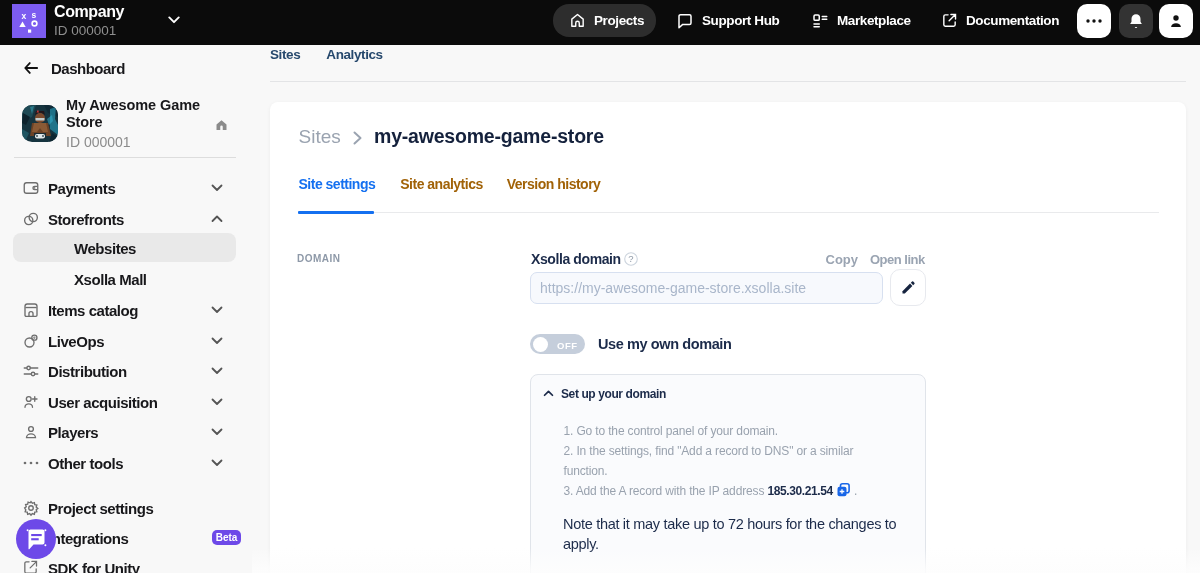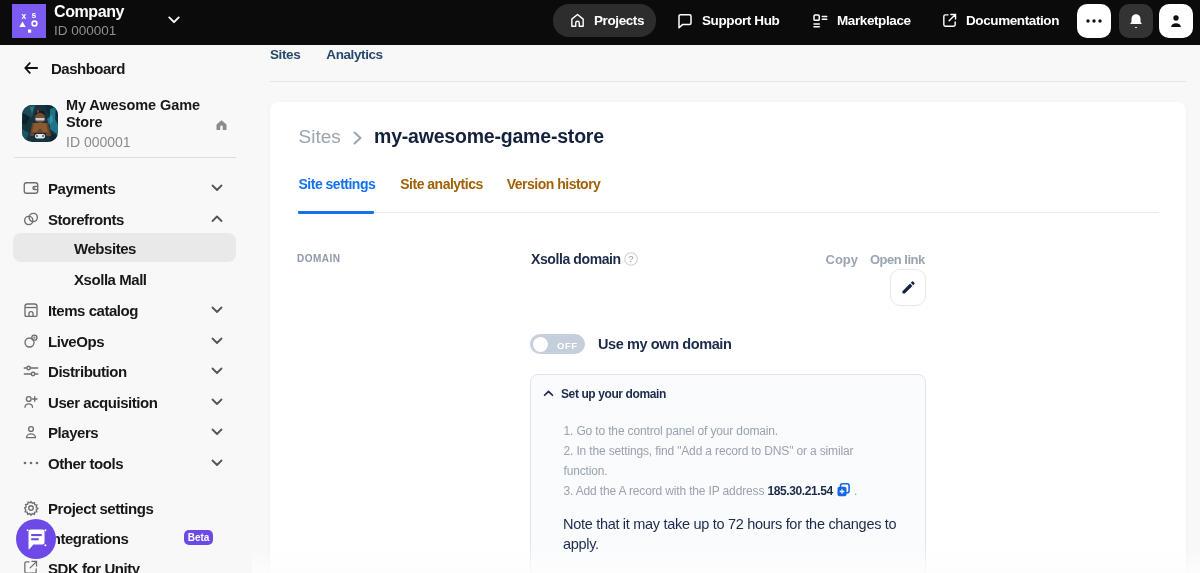--- a/index.html
+++ b/index.html
@@ -30,21 +30,21 @@
   #homeIco { position:absolute; left:215px; top:119px; }
   #sbDivider { position:absolute; left:14px; top:157px; width:222px; height:1px; background:#dddddd; }
 
   .nav { position:absolute; left:0; width:252px; height:30px; }
   .nav .ico { position:absolute; left:22px; top:6px; }
   .nav .lbl { position:absolute; left:48px; top:50%; transform:translateY(-50%);
     font-size:15px; font-weight:bold; color:#18181b; letter-spacing:-0.45px; white-space:nowrap; }
   .nav .sub { left:49px;margin-left:25px; }
   .nav .chev { position:absolute; left:211px; top:11px; }
   #selRow { position:absolute; left:13px; top:233px; width:223px; height:29px; background:#e9e9e9; border-radius:8px; }
-  #betaPill { position:absolute; left:184px; top:530px; width:29px; height:15px; background:#6d49e8;
+  #betaPill { position:absolute; left:212px; top:530px; width:29px; height:15px; background:#6d49e8;
     border-radius:5px; color:#fff; font-size:10px; font-weight:bold; display:flex; align-items:center; justify-content:center; }
   #chatFab { position:absolute; left:16px; top:519px; width:40px; height:40px; border-radius:50%;
     background:#6d49e8; display:flex; align-items:center; justify-content:center; z-index:30; }
 
   
   #topTabs { position:absolute; left:270px; top:47px; display:flex; gap:26px; }
   #topTabs div { font-size:13.5px; font-weight:bold; color:#27496d; letter-spacing:-0.4px; }
   #topTabsLine { position:absolute; left:270px; top:81px; width:916px; height:1px; background:#e3e4e6; }
 
   #card { position:absolute; left:270px; top:102px; width:916px; height:471px; background:#fff;
@@ -332,20 +332,21 @@
   <div class="incard" id="tabLine"></div>
 
   <div class="incard" id="domLbl">DOMAIN</div>
   <div class="incard" id="xdLbl">Xsolla domain</div>
   <svg class="incard" id="qIco" width="14" height="14" viewBox="0 0 14 14">
       <circle cx="7" cy="7" r="6.3" fill="none" stroke="#ccd4dd" stroke-width="1.1"></circle>
       <text x="7" y="10.2" text-anchor="middle" font-size="9.5" fill="#8d98a6" font-family="Liberation Sans">?</text>
     </svg>
   <div class="incard" id="copyLbl">Copy</div>
   <div class="incard" id="openLbl">Open link</div>
+  <div class="incard" id="domInput">https://my-awesome-game-store.xsolla.site</div>
   <div class="incard" id="editBtn">
     <svg width="17" height="17" viewBox="0 0 24 24" fill="#16243f">
         <path d="M3.5 17.2 V20.5 H6.8 L17.5 9.8 L14.2 6.5 Z"></path>
         <path d="M15.3 5.4 L18.6 8.7 L20.3 7 a1.2 1.2 0 0 0 0 -1.7 L18.7 3.7 a1.2 1.2 0 0 0 -1.7 0 Z"></path>
       </svg>
   </div>
 
   <div class="incard" id="toggle">
       <div id="knob"></div>
       <div id="offTxt">OFF</div>

